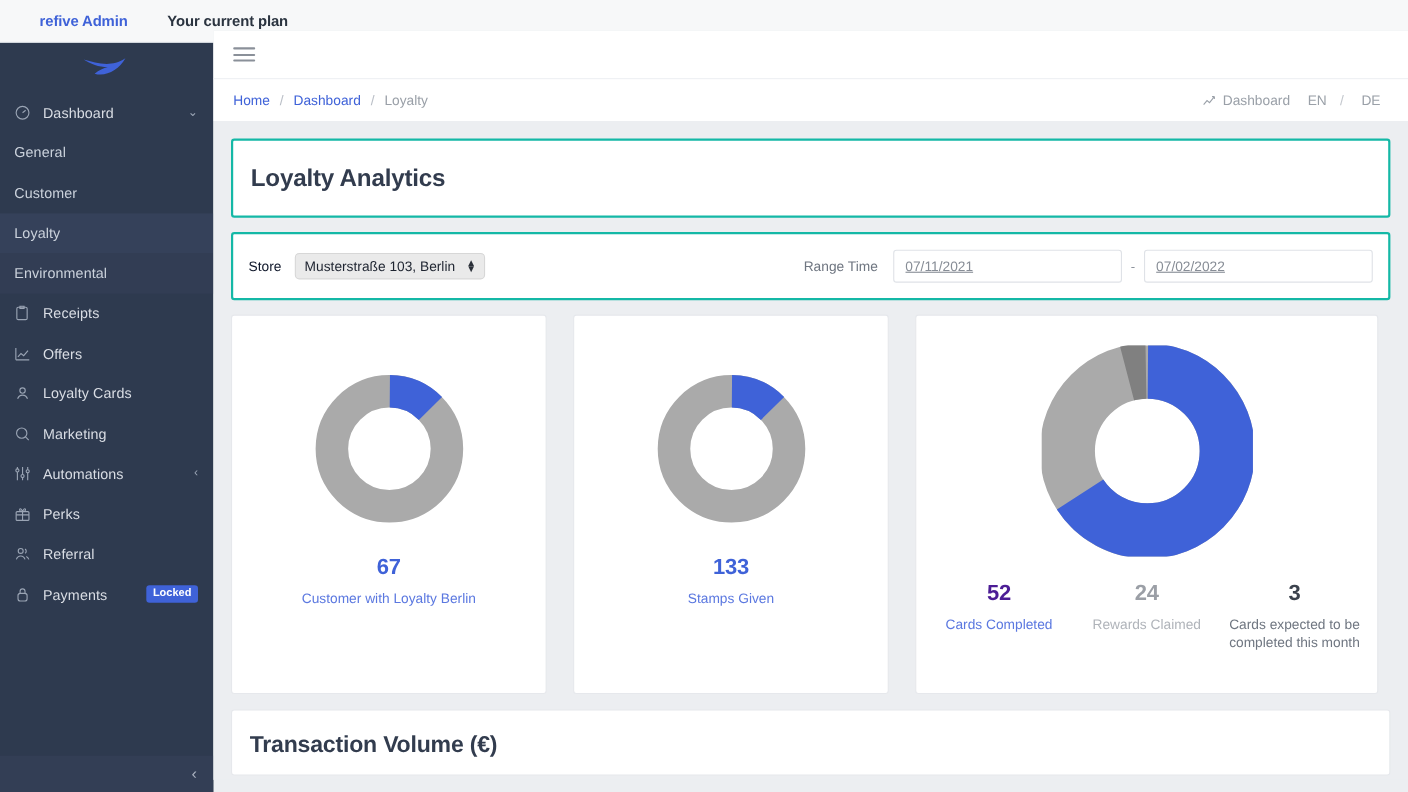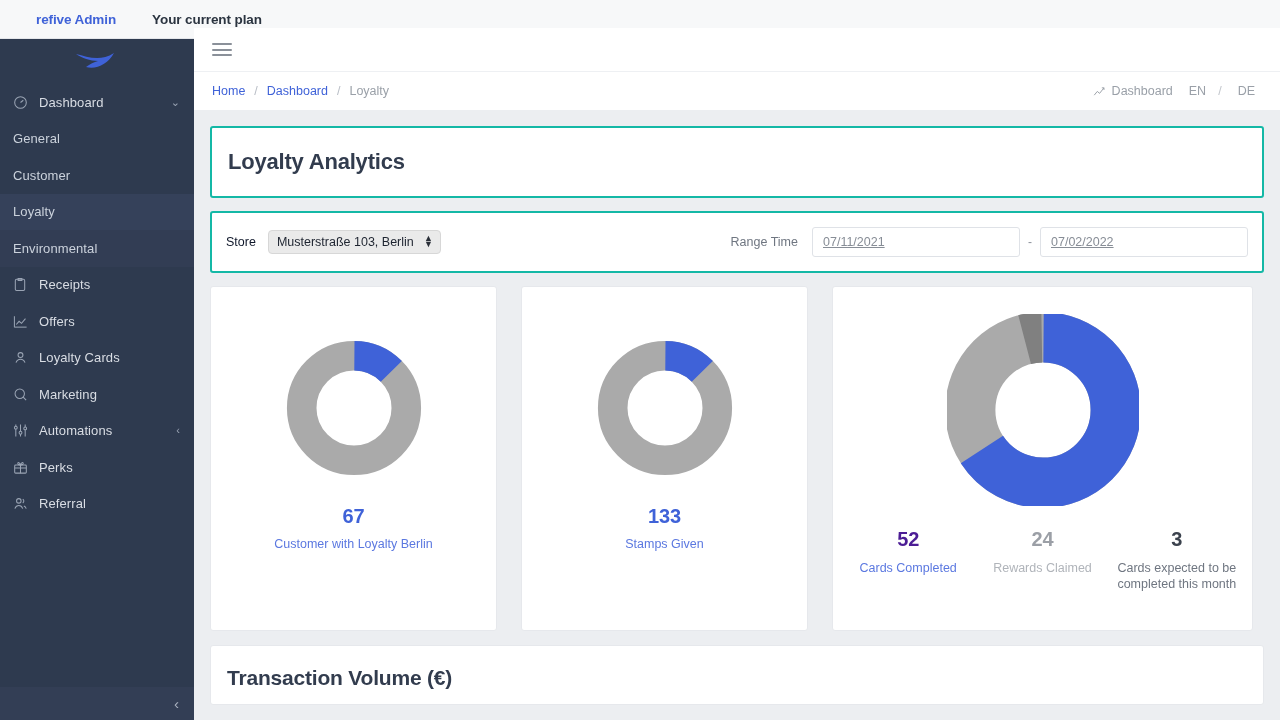--- a/index.html
+++ b/index.html
@@ -436,20 +436,30 @@
       <span class="ico">
         <svg width="15" height="15" viewBox="0 0 16 16" fill="none" stroke="#9aa4b4" stroke-width="1.1">
           <circle cx="6.2" cy="5.2" r="2.4"></circle>
             <path d="M2 13.4c.8-2.2 2.4-3.3 4.2-3.3s3.4 1.1 4.2 3.3"></path>
           <path d="M10.4 3.4a2.3 2.3 0 010 4M11.6 10.6c1.2.5 2 1.5 2.5 2.8"></path>
         </svg>
       </span>
       <span class="lbl">Referral</span>
     </div>
 
+    <div class="nav-item">
+      <span class="ico">
+        <svg width="15" height="15" viewBox="0 0 16 16" fill="none" stroke="#9aa4b4" stroke-width="1.1">
+          <rect x="3.6" y="6.8" width="8.8" height="7.4" rx="2.2"></rect>
+            <path d="M5.6 6.8V4.9a2.4 2.4 0 014.8 0v1.9"></path>
+        </svg>
+      </span>
+      <span class="lbl">Payments</span>
+      <span class="badge-locked">Locked</span>
+    </div>
 
   </div>
 
   <div class="sidebar-footer">
     <span class="chev">‹</span>
   </div>
 </div>
 
 <div class="main">
 

